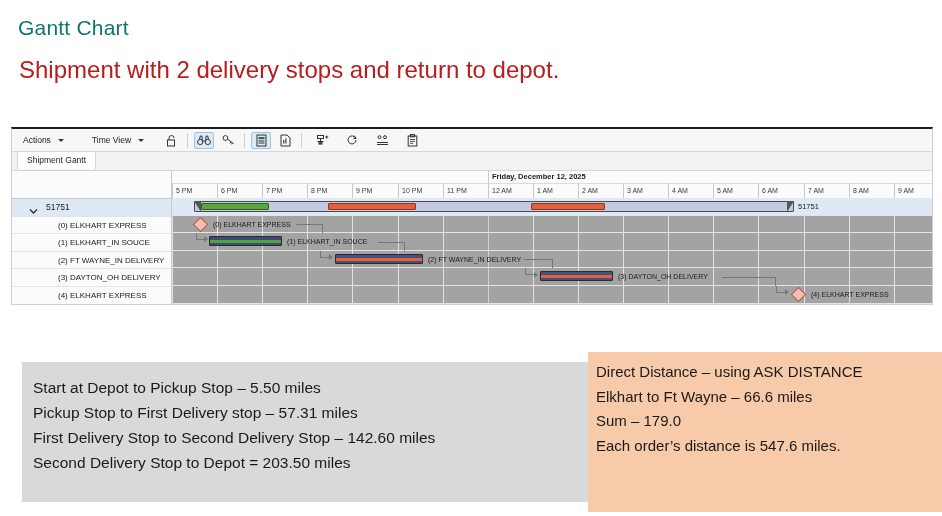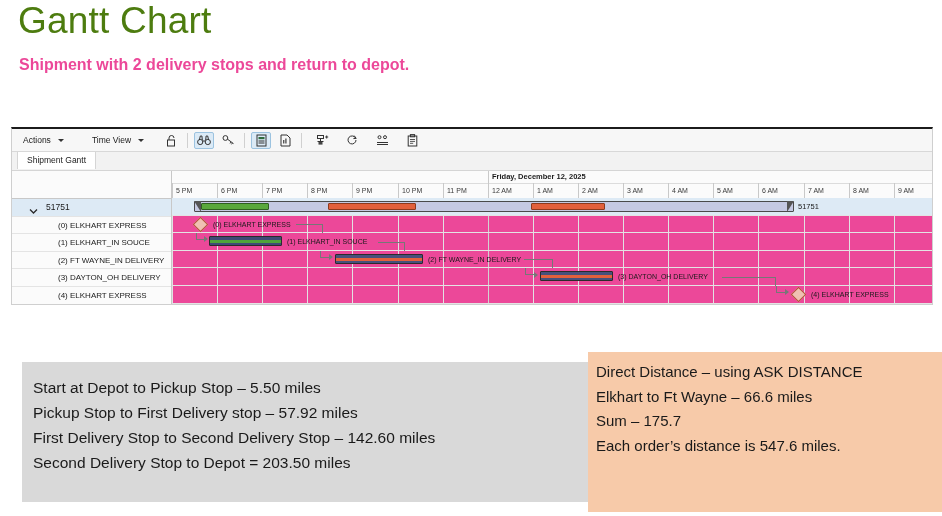--- a/index.html
+++ b/index.html
@@ -6,27 +6,27 @@
   body{
     width:942px;height:516px;
     background:#ffffff;
     font-family:"Liberation Sans", sans-serif;
     overflow:hidden;
     position:relative;
   }
 
   
   #slide-title{
-    position:absolute;left:18px;top:0;
-    font-size:37px;font-weight:400;color:#4d7c0f;
+    position:absolute;left:18px;top:16px;
+    font-size:21px;font-weight:400;color:#0f766e;
     letter-spacing:.2px;
   }
   #slide-subtitle{
     position:absolute;left:19px;top:56px;
-    font-size:16px;font-weight:700;color:#ec4899;
+    font-size:24px;font-weight:400;color:#b91c1c;
   }
 
   
   #gantt-app{
     position:absolute;left:11px;top:127px;
     width:922px;height:178px;
     background:#fafafa;
     border:1px solid #cfcfcf;
     border-top:2px solid #1b1b1b;
     box-sizing:border-box;
@@ -77,21 +77,21 @@
     white-space:nowrap;overflow:hidden;
   }
   .grid-row.summary{background:#ddeaf5;font-size:8.5px;}
   .grid-row .lbl{position:absolute;left:46px;top:0;}
   .grid-row.summary .lbl{left:34px;}
   .twisty{
     position:absolute;left:17px;top:5px;width:9px;height:7px;
   }
 
   
-  #chart-pane{flex:1;position:relative;background:#ec4899;overflow:hidden;}
+  #chart-pane{flex:1;position:relative;background:#a3a3a3;overflow:hidden;}
   #time-header{height:27px;position:relative;border-bottom:1px solid #c8c8c8;background:#fbfbfb;}
   #date-band{
     position:absolute;left:0;top:0;height:12px;width:100%;
     border-bottom:1px solid #dcdcdc;
   }
   #date-label{
     position:absolute;top:0;height:12px;line-height:12px;
     font-size:7.5px;font-weight:bold;color:#1a1a1a;padding-left:3px;
     border-left:1px solid #c9c9c9;
   }
@@ -401,23 +401,23 @@
         <div class="milestone" style="left:621px;"></div>
         <div class="barlabel" style="left:639px;">(4) ELKHART EXPRESS</div>
       </div>
 
     </div>
   </div>
 </div>
 
 <div class="notebox" id="note-left">
   <div class="noteline">Start at Depot to Pickup Stop – 5.50 miles</div>
-  <div class="noteline">Pickup Stop to First Delivery stop – 57.92 miles</div>
+  <div class="noteline">Pickup Stop to First Delivery stop – 57.31 miles</div>
   <div class="noteline">First Delivery Stop to Second Delivery Stop – 142.60 miles</div>
   <div class="noteline">Second Delivery Stop to Depot = 203.50 miles</div>
 </div>
 
 <div class="notebox" id="note-right">
   <div class="noteline">Direct Distance – using ASK DISTANCE</div>
   <div class="noteline">Elkhart to Ft Wayne – 66.6 miles</div>
-  <div class="noteline">Sum – 175.7</div>
+  <div class="noteline">Sum – 179.0</div>
   <div class="noteline">Each order’s distance is 547.6 miles.</div>
 </div>
 
 </body></html>

